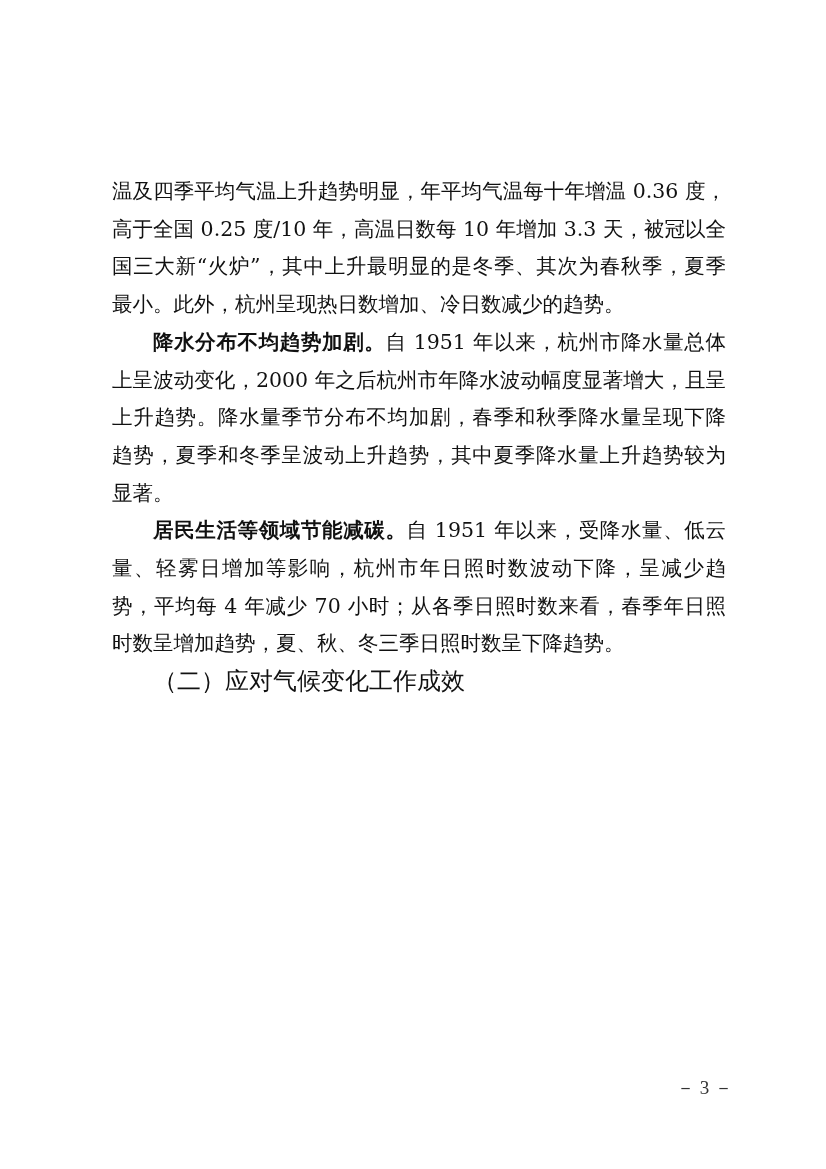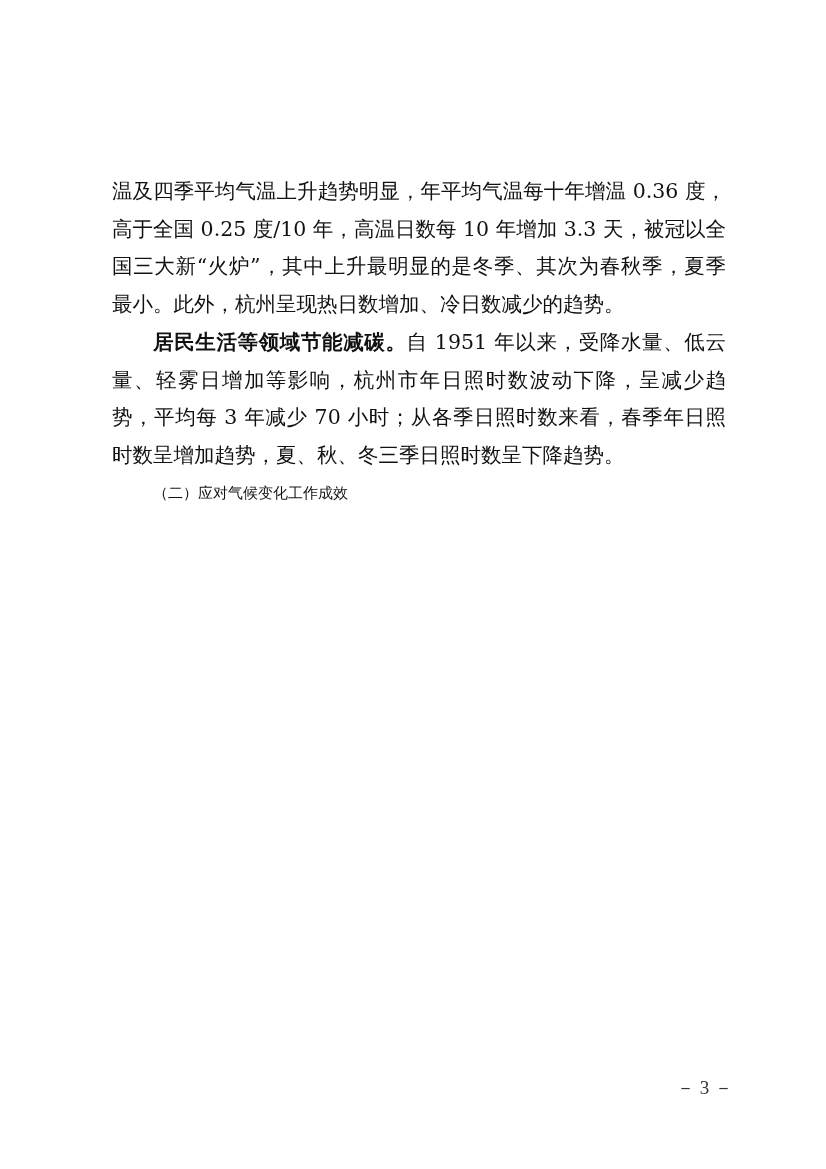--- a/index.html
+++ b/index.html
@@ -9,33 +9,36 @@
   }
   .body-text {
     position: absolute; left: 112px; top: 153px; width: 614px;
     font-family: "DejaVu Serif", "Liberation Serif", serif;
     font-size: 20.5px; line-height: 37.7px; color: #111;
     text-align: justify; text-justify: inter-character;
   }
   .para { margin: 0; text-indent: 0; }
   .para.indent { text-indent: 41px; }
   .lead { font-weight: bold; font-family: "DejaVu Sans", "Liberation Sans", sans-serif; }
-  .subhead { margin: 0; text-indent: 41px; font-family: "DejaVu Sans", "Liberation Sans", sans-serif; font-size: 15px; }
+  .subhead { margin: 0; text-indent: 41px; font-family: "DejaVu Sans", "Liberation Sans", sans-serif; font-size: 24px; }
   .page-num {
     position: absolute; left: 676px; top: 1055px;
     font-family: "Liberation Serif", serif; font-size: 19px; color: #333;
   }
 </style>
 </head>
 <body>
 
 <div class="page">
   <div class="body-text">
     <p class="para">
       <span>温及四季平均气温上升趋势明显，年平均气温每十年增温 0.36 度，高于全国 0.25 度/10 年，高温日数每 10 年增加 3.3 天，被冠以全国三大新“火炉”，其中上升最明显的是冬季、其次为春秋季，夏季最小。此外，杭州呈现热日数增加、冷日数减少的趋势。</span>
     </p>
     <p class="para indent">
-      <span class="lead">居民生活等领域节能减碳。</span><span>自 1951 年以来，受降水量、低云量、轻雾日增加等影响，杭州市年日照时数波动下降，呈减少趋势，平均每 3 年减少 70 小时；从各季日照时数来看，春季年日照时数呈增加趋势，夏、秋、冬三季日照时数呈下降趋势。</span>
+      <span class="lead">降水分布不均趋势加剧。</span><span>自 1951 年以来，杭州市降水量总体上呈波动变化，2000 年之后杭州市年降水波动幅度显著增大，且呈上升趋势。降水量季节分布不均加剧，春季和秋季降水量呈现下降趋势，夏季和冬季呈波动上升趋势，其中夏季降水量上升趋势较为显著。</span>
+    </p>
+    <p class="para indent">
+      <span class="lead">居民生活等领域节能减碳。</span><span>自 1951 年以来，受降水量、低云量、轻雾日增加等影响，杭州市年日照时数波动下降，呈减少趋势，平均每 4 年减少 70 小时；从各季日照时数来看，春季年日照时数呈增加趋势，夏、秋、冬三季日照时数呈下降趋势。</span>
     </p>
     <p class="subhead">（二）应对气候变化工作成效</p>
   </div>
   <div class="page-num">－ 3 －</div>
 </div>
 
 </body></html>

